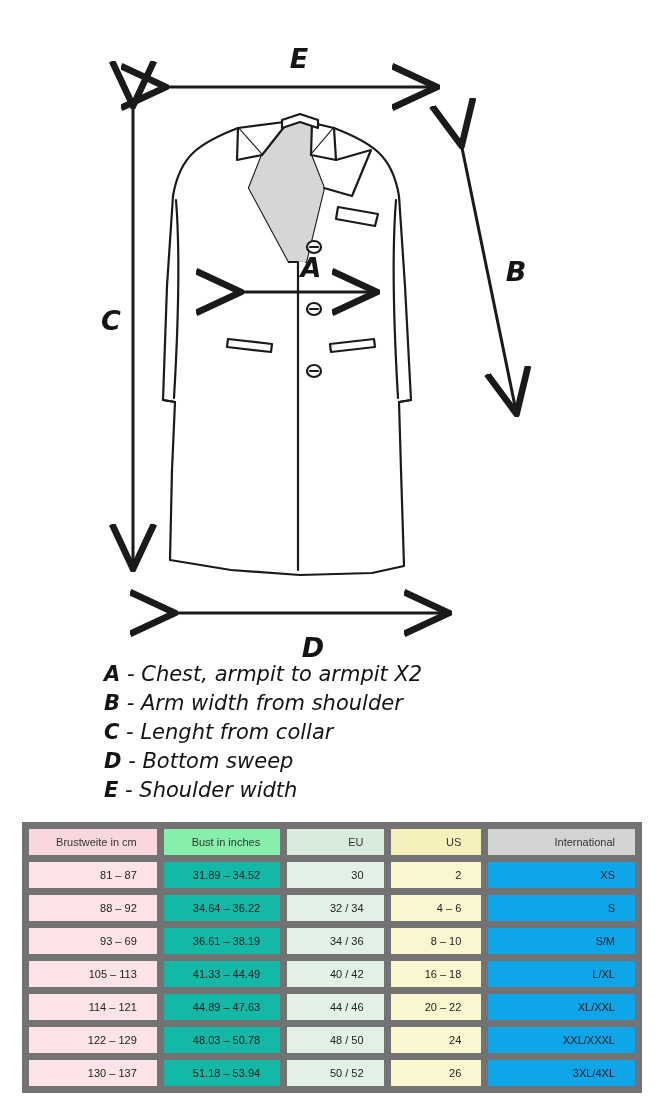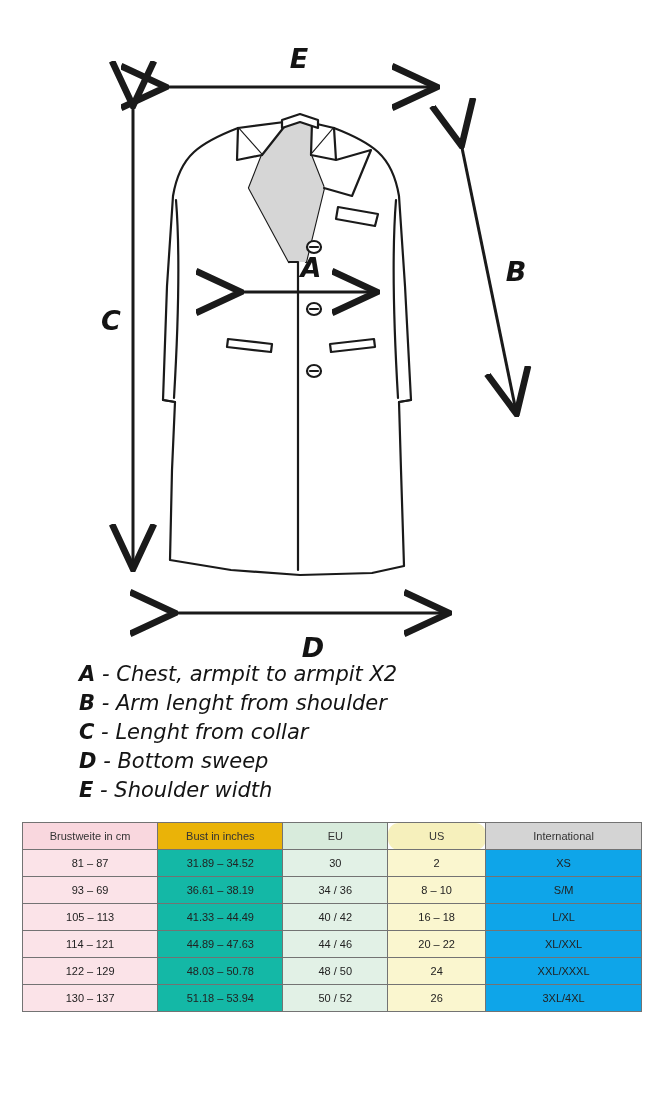--- a/index.html
+++ b/index.html
@@ -24,21 +24,21 @@
     position: absolute;
     top: 0;
     left: 0;
   }
 
   .legend {
     position: absolute;
     top: 660px;
     left: 0;
     width: 664px;
-    padding-left: 79px;
+    padding-left: 104px;
     box-sizing: border-box;
     font-family: "DejaVu Sans", sans-serif;
     font-style: italic;
     font-size: 21px;
     color: #141414;
     line-height: 29px;
   }
   .legend-row {
     white-space: nowrap;
   }
@@ -58,38 +58,38 @@
     top: 822px;
     left: 22px;
     width: 620px;
     border-collapse: collapse;
     font-family: "Liberation Sans", sans-serif;
     font-size: 11px;
     color: #222222;
   }
   table.size-table th,
   table.size-table td {
-    border: 1px solid #737373;
-    text-align: center;
+    border: 7px solid #737373;
+    text-align: right;
     height: 26px;
     padding: 0 20px;
     font-weight: normal;
   }
   table.size-table thead th {
     font-size: 11px;
     color: #333333;
   }
   .col-de   { width: 130px; }
   .col-in   { width: 128px; }
   .col-eu   { width: 104px; }
   .col-us   { width: 92px; border-radius: 11px; }
   .col-intl { width: 160px; }
 
   .h-de   { background: #f9d7de; }
-  .h-in   { background: #eab308; }
+  .h-in   { background: #86efac; }
   .h-eu   { background: #d8ebdc; }
   .h-us   { background: #f6f0bc; }
   .h-intl { background: #d4d4d4; }
 
   .c-de   { background: #fbe3e8; }
   .c-in   { background: #14b8a6; }
   .c-eu   { background: #e2f1e6; }
   .c-us   { background: #faf6cf; }
   .c-intl { background: #0ea5e9; }
 </style>
@@ -189,21 +189,21 @@
 
 <div class="legend">
   <div class="legend-row">
     <span class="legend-letter">A</span>
     <span class="legend-dash">-</span>
     <span class="legend-text">Chest, armpit to armpit X2</span>
   </div>
   <div class="legend-row">
     <span class="legend-letter">B</span>
     <span class="legend-dash">-</span>
-    <span class="legend-text">Arm lenght from shoulder</span>
+    <span class="legend-text">Arm width from shoulder</span>
   </div>
   <div class="legend-row">
     <span class="legend-letter">C</span>
     <span class="legend-dash">-</span>
     <span class="legend-text">Lenght from collar</span>
   </div>
   <div class="legend-row">
     <span class="legend-letter">D</span>
     <span class="legend-dash">-</span>
     <span class="legend-text">Bottom sweep</span>
@@ -227,20 +227,27 @@
   </thead>
   <tbody>
     <tr>
       <td class="c-de">81 – 87</td>
       <td class="c-in">31.89 – 34.52</td>
       <td class="c-eu">30</td>
       <td class="c-us">2</td>
       <td class="c-intl">XS</td>
     </tr>
     <tr>
+      <td class="c-de">88 – 92</td>
+      <td class="c-in">34.64 – 36.22</td>
+      <td class="c-eu">32 / 34</td>
+      <td class="c-us">4 – 6</td>
+      <td class="c-intl">S</td>
+    </tr>
+    <tr>
       <td class="c-de">93 – 69</td>
       <td class="c-in">36.61 – 38.19</td>
       <td class="c-eu">34 / 36</td>
       <td class="c-us">8 – 10</td>
       <td class="c-intl">S/M</td>
     </tr>
     <tr>
       <td class="c-de">105 – 113</td>
       <td class="c-in">41.33 – 44.49</td>
       <td class="c-eu">40 / 42</td>

